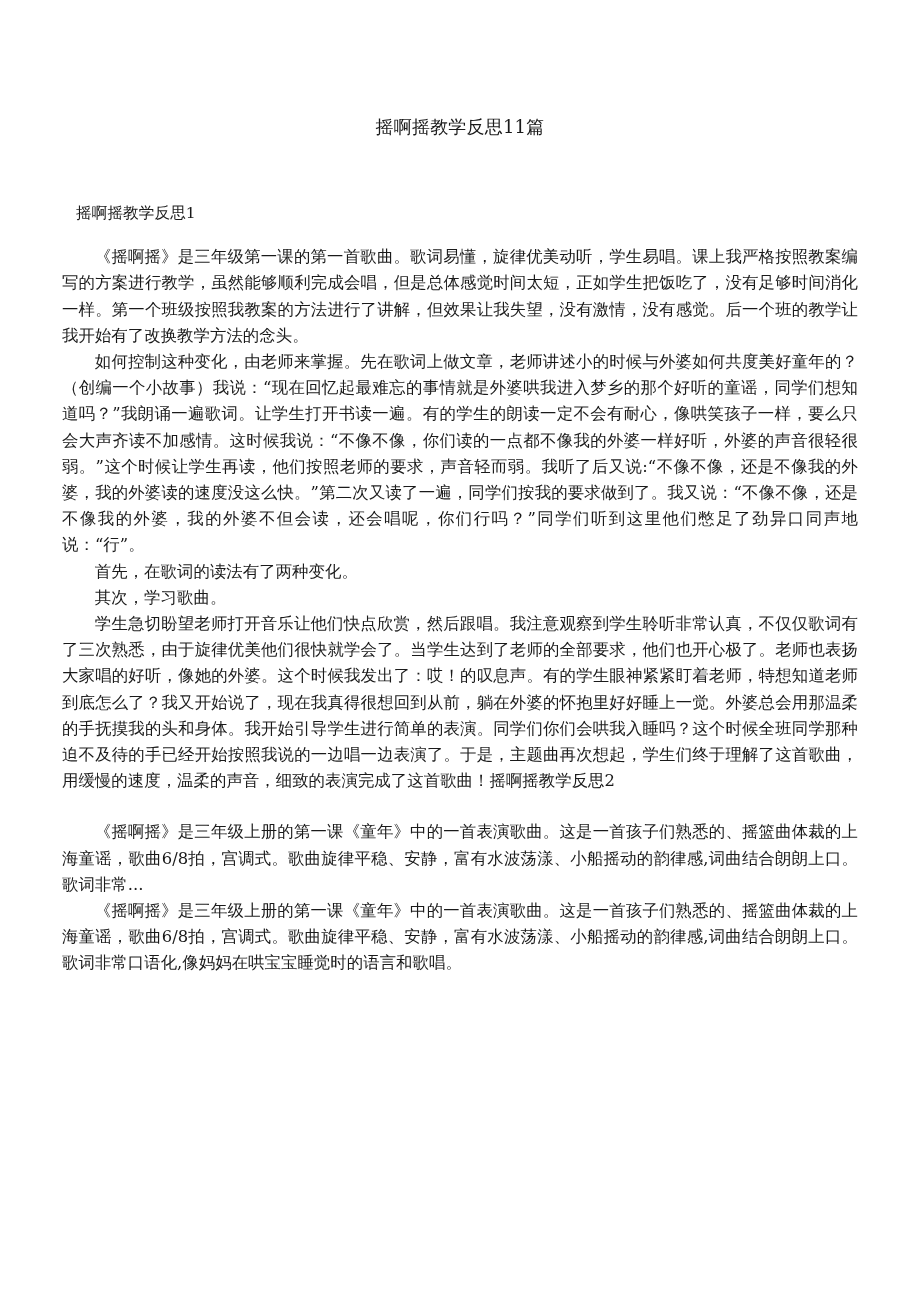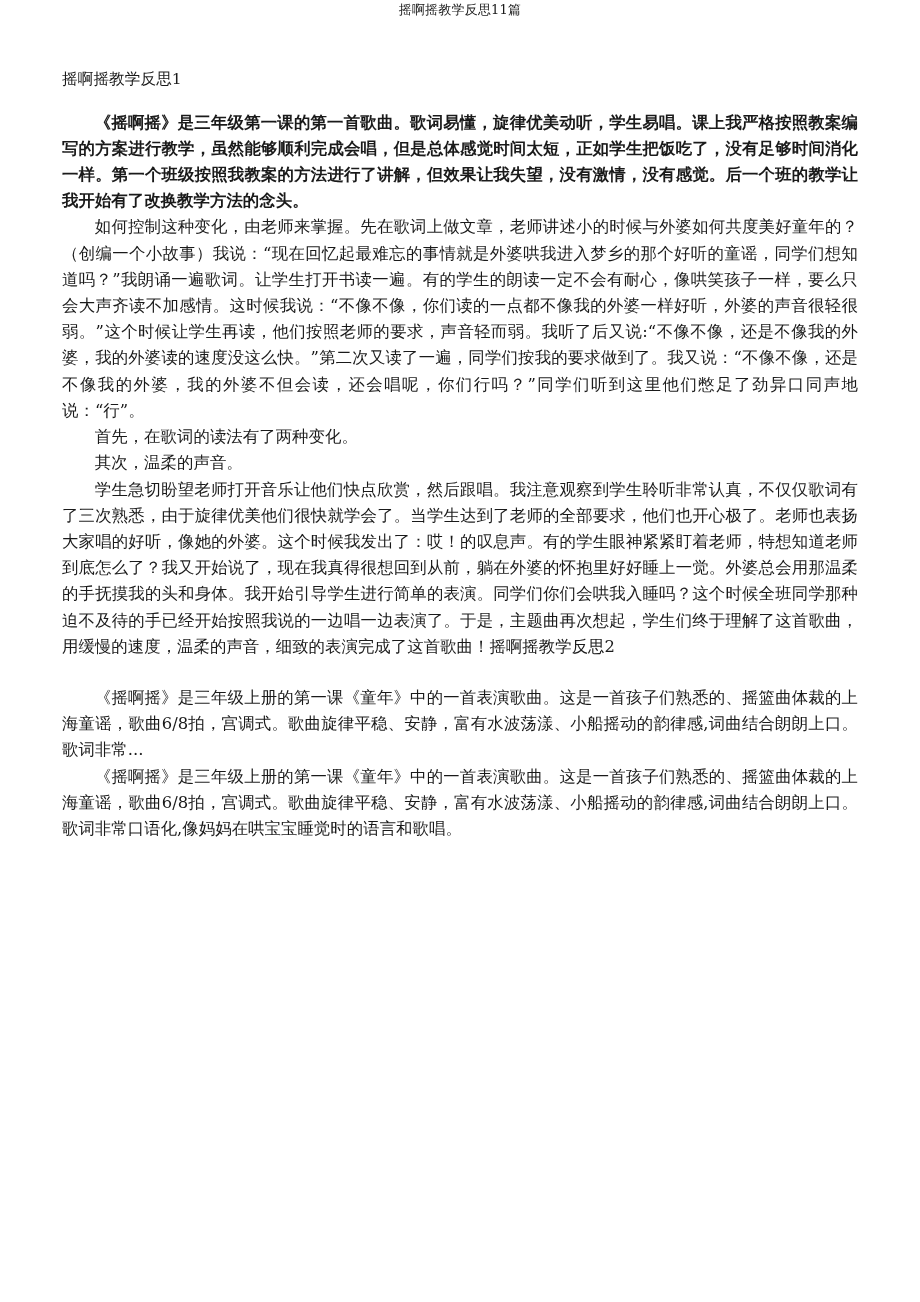--- a/index.html
+++ b/index.html
@@ -17,51 +17,51 @@
   .page {
     position: relative;
     width: 920px;
     height: 1302px;
     box-sizing: border-box;
     padding: 0;
     overflow: hidden;
   }
   .doc-title {
     text-align: center;
-    font-size: 13px;
+    font-size: 18px;
     line-height: 1.5;
     margin: 0;
+    padding-top: 113px;
     letter-spacing: 0.2px;
     font-weight: normal;
   }
   .body-area {
     padding: 0 62px 0 62px;
   }
   .section-heading {
     font-size: 15.6px;
     line-height: 1.55;
-    margin: 0;
+    margin: 14px;
     padding-top: 47px;
     padding-left: 0;
     letter-spacing: 0.1px;
     font-weight: normal;
   }
   .para {
     font-size: 16.4px;
     line-height: 26.2px;
     margin: 0;
     text-align: justify;
     text-justify: inter-character;
     text-indent: 2em;
     letter-spacing: 0.05px;
     word-break: break-all;
   }
   .para.first-para {
     margin-top: 19px;
-    font-weight: bold;
   }
   .gap-para {
     margin-top: 19px;
   }
   .spacer-sm { height: 6px; }
 </style>
 </head>
 <body>
 
 <div class="page">
@@ -71,21 +71,21 @@
   <div class="body-area">
 
     <div class="section-heading">摇啊摇教学反思1</div>
 
     <p class="para first-para">《摇啊摇》是三年级第一课的第一首歌曲。歌词易懂，旋律优美动听，学生易唱。课上我严格按照教案编写的方案进行教学，虽然能够顺利完成会唱，但是总体感觉时间太短，正如学生把饭吃了，没有足够时间消化一样。第一个班级按照我教案的方法进行了讲解，但效果让我失望，没有激情，没有感觉。后一个班的教学让我开始有了改换教学方法的念头。</p>
 
     <p class="para">如何控制这种变化，由老师来掌握。先在歌词上做文章，老师讲述小的时候与外婆如何共度美好童年的？（创编一个小故事）我说：“现在回忆起最难忘的事情就是外婆哄我进入梦乡的那个好听的童谣，同学们想知道吗？”我朗诵一遍歌词。让学生打开书读一遍。有的学生的朗读一定不会有耐心，像哄笑孩子一样，要么只会大声齐读不加感情。这时候我说：“不像不像，你们读的一点都不像我的外婆一样好听，外婆的声音很轻很弱。”这个时候让学生再读，他们按照老师的要求，声音轻而弱。我听了后又说:“不像不像，还是不像我的外婆，我的外婆读的速度没这么快。”第二次又读了一遍，同学们按我的要求做到了。我又说：“不像不像，还是不像我的外婆，我的外婆不但会读，还会唱呢，你们行吗？”同学们听到这里他们憋足了劲异口同声地说：“行”。</p>
 
     <p class="para">首先，在歌词的读法有了两种变化。</p>
 
-    <p class="para">其次，温柔的声音。</p>
+    <p class="para">其次，学习歌曲。</p>
 
     <p class="para">学生急切盼望老师打开音乐让他们快点欣赏，然后跟唱。我注意观察到学生聆听非常认真，不仅仅歌词有了三次熟悉，由于旋律优美他们很快就学会了。当学生达到了老师的全部要求，他们也开心极了。老师也表扬大家唱的好听，像她的外婆。这个时候我发出了：哎！的叹息声。有的学生眼神紧紧盯着老师，特想知道老师到底怎么了？我又开始说了，现在我真得很想回到从前，躺在外婆的怀抱里好好睡上一觉。外婆总会用那温柔的手抚摸我的头和身体。我开始引导学生进行简单的表演。同学们你们会哄我入睡吗？这个时候全班同学那种迫不及待的手已经开始按照我说的一边唱一边表演了。于是，主题曲再次想起，学生们终于理解了这首歌曲，用缓慢的速度，温柔的声音，细致的表演完成了这首歌曲！摇啊摇教学反思2</p>
 
     <div class="spacer-sm"></div>
 
     <p class="para gap-para">《摇啊摇》是三年级上册的第一课《童年》中的一首表演歌曲。这是一首孩子们熟悉的、摇篮曲体裁的上海童谣，歌曲6/8拍，宫调式。歌曲旋律平稳、安静，富有水波荡漾、小船摇动的韵律感,词曲结合朗朗上口。歌词非常...</p>
 
     <p class="para">《摇啊摇》是三年级上册的第一课《童年》中的一首表演歌曲。这是一首孩子们熟悉的、摇篮曲体裁的上海童谣，歌曲6/8拍，宫调式。歌曲旋律平稳、安静，富有水波荡漾、小船摇动的韵律感,词曲结合朗朗上口。歌词非常口语化,像妈妈在哄宝宝睡觉时的语言和歌唱。</p>
 
 

